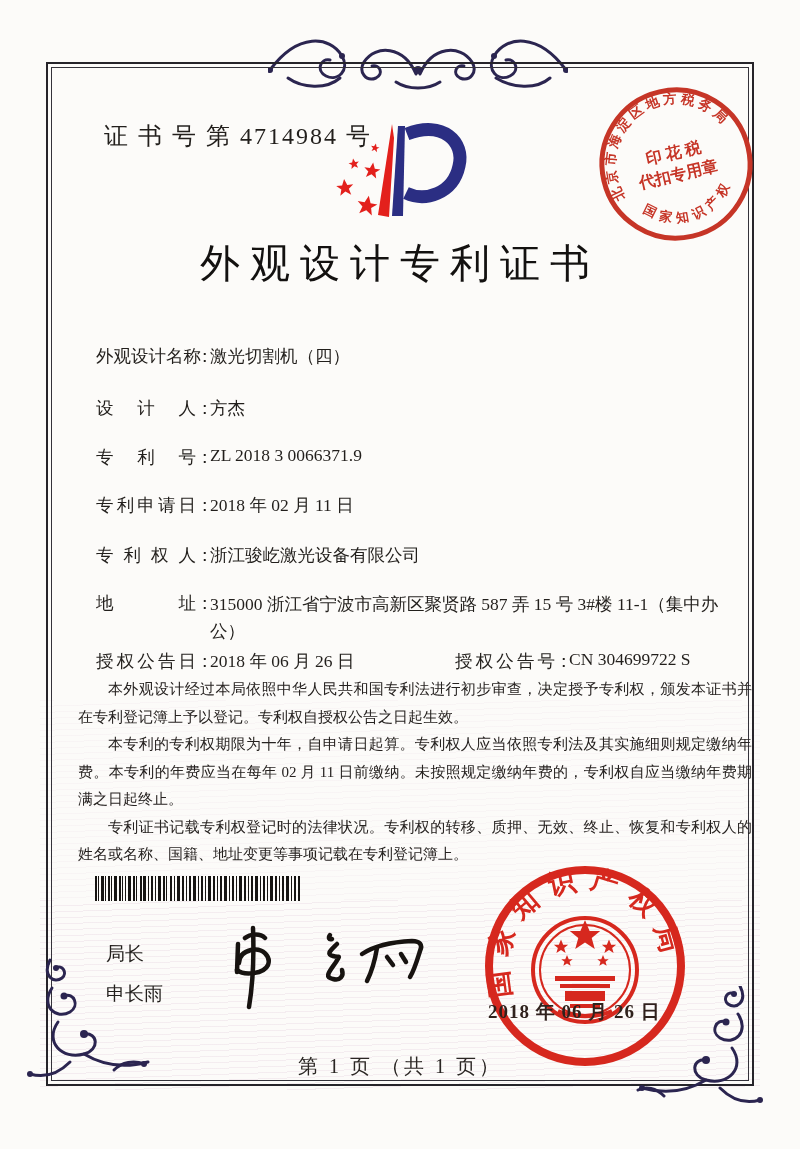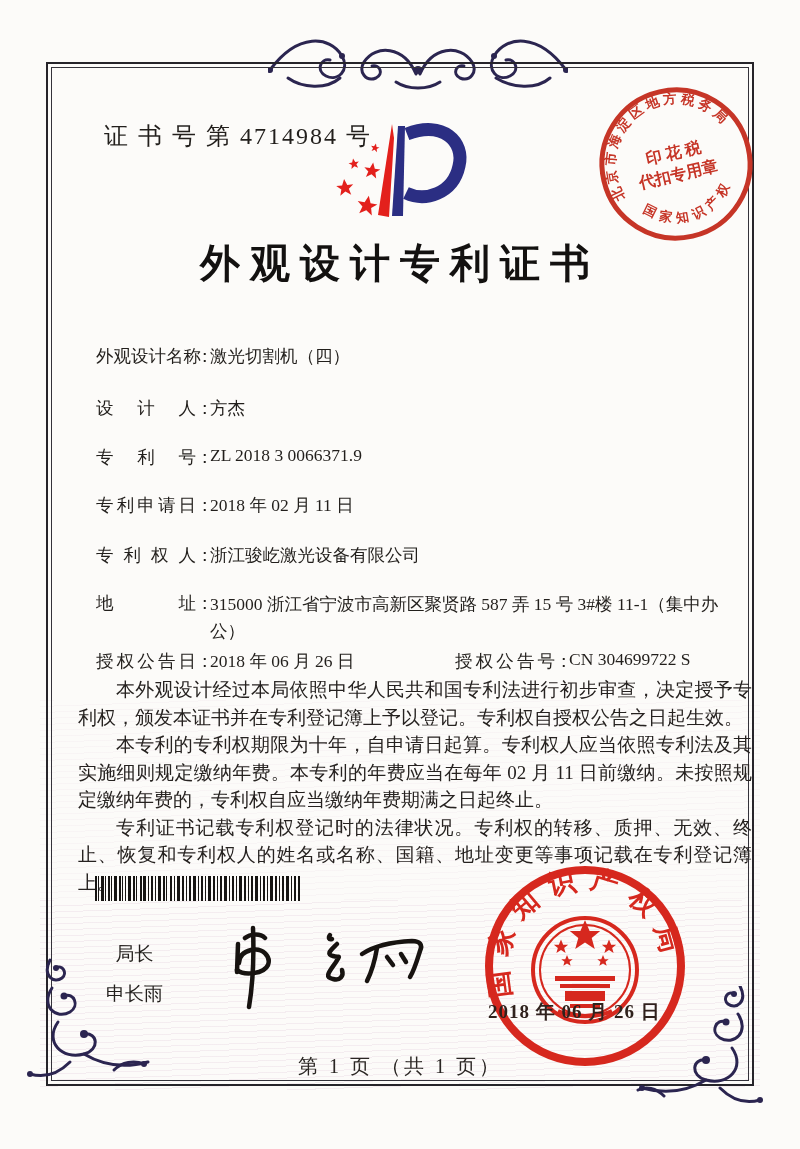--- a/index.html
+++ b/index.html
@@ -27,46 +27,46 @@
   #frame::before {
     content:""; position:absolute; inset:3px; border:1px solid #34323a;
   }
 
   .abs { position:absolute; }
 
   #cert-no { left:104px; top:120px; font-size:24px; letter-spacing:2px; }
 
   #title {
     left:46px; top:236px; width:708px; text-align:center;
-    font-size:40px; font-weight:bold; letter-spacing:10px; color:#131110;
+    font-size:40px; font-weight:normal; letter-spacing:10px; color:#131110;
   }
 
   #fields { left:96px; top:344px; width:650px; font-size:17.5px; }
   .frow { position:absolute; left:0; white-space:nowrap; }
   .lab {
     display:inline-block; width:100px; text-align:justify;
     text-align-last:justify; vertical-align:top;
   }
   .colon { display:inline-block; width:14px; vertical-align:top; }
   .val { vertical-align:top;margin-top:24px; }
   .val-wrap {
     display:inline-block; width:540px; white-space:normal;
     line-height:27px; vertical-align:top;
   }
   .frow2 { position:absolute; left:359px; top:0; white-space:nowrap; }
 
-  #paragraphs { left:78px; top:676px; width:674px; font-size:19px; }
+  #paragraphs { left:78px; top:676px; width:674px; font-size:15px; }
   #paragraphs p {
     text-indent:2em; line-height:27.5px; text-align:justify; color:#262220;
   }
 
   #barcode { left:95px; top:876px; }
 
   #director { left:106px; top:934px; font-size:19px; line-height:40px;
-    font-family:"Liberation Sans","DejaVu Sans",sans-serif;text-align:center; }
+    font-family:"Liberation Sans","DejaVu Sans",sans-serif; }
 
   #signature { left:212px; top:908px; }
 
   #big-seal { left:478px; top:866px; }
   #issue-date {
     left:488px; top:999px; width:200px; font-size:19px; font-weight:bold;
     color:#2f211c; letter-spacing:1px; white-space:nowrap;
   }
 
   #tax-stamp { left:596px; top:84px; transform:rotate(-13deg); }

